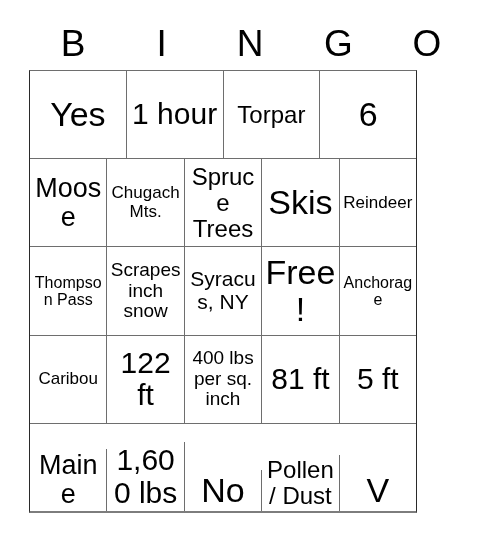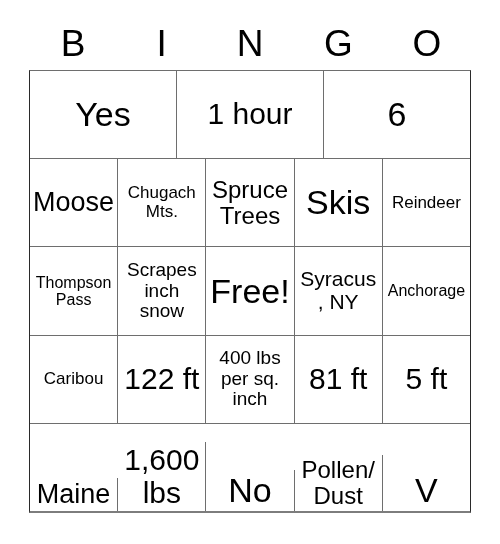--- a/index.html
+++ b/index.html
@@ -40,21 +40,21 @@
     font-weight: 400;
     letter-spacing: 0px;
     color: #000000;
   }
 
   
   #grid {
     position: absolute;
     left: 29px;
     top: 70px;
-    width: 442px;
+    width: 388px;
     height: 443px;
     box-sizing: border-box;
     border-top: 1px solid #6e6e6e;
     border-left: 1px solid #2a2a2a;
     border-right: 1px solid #2a2a2a;
     border-bottom: 2px solid #7d7d7d;
     display: flex;
     flex-direction: column;
     background: #ffffff;
   }
@@ -127,20 +127,23 @@
 
   <div id="grid">
 
     <div class="grid-row">
       <div class="cell fs-xxl">
         <span class="cell-text">Yes</span>
       </div>
       <div class="cell fs-xl">
         <span class="cell-text">1 hour</span>
       </div>
+      <div class="cell fs-md">
+        <span class="cell-text">Torpar</span>
+      </div>
       <div class="cell fs-xxl">
         <span class="cell-text">6</span>
       </div>
     </div>
 
     <div class="grid-row">
       <div class="cell fs-lg">
         <span class="cell-text">Moose</span>
       </div>
       <div class="cell fs-xxs">
@@ -157,26 +160,26 @@
       </div>
     </div>
 
     <div class="grid-row">
       <div class="cell fs-tiny">
         <span class="cell-text">Thompson Pass</span>
       </div>
       <div class="cell fs-xs">
         <span class="cell-text">Scrapes inch snow</span>
       </div>
-      <div class="cell fs-xxl">
-        <span class="cell-text">Free!</span>
-      </div>
       <div class="cell fs-sm">
         <span class="cell-text">Syracus, NY</span>
       </div>
+      <div class="cell fs-xxl">
+        <span class="cell-text">Free!</span>
+      </div>
       <div class="cell fs-tiny">
         <span class="cell-text">Anchorage</span>
       </div>
     </div>
 
     <div class="grid-row">
       <div class="cell fs-xxs">
         <span class="cell-text">Caribou</span>
       </div>
       <div class="cell fs-xl">

